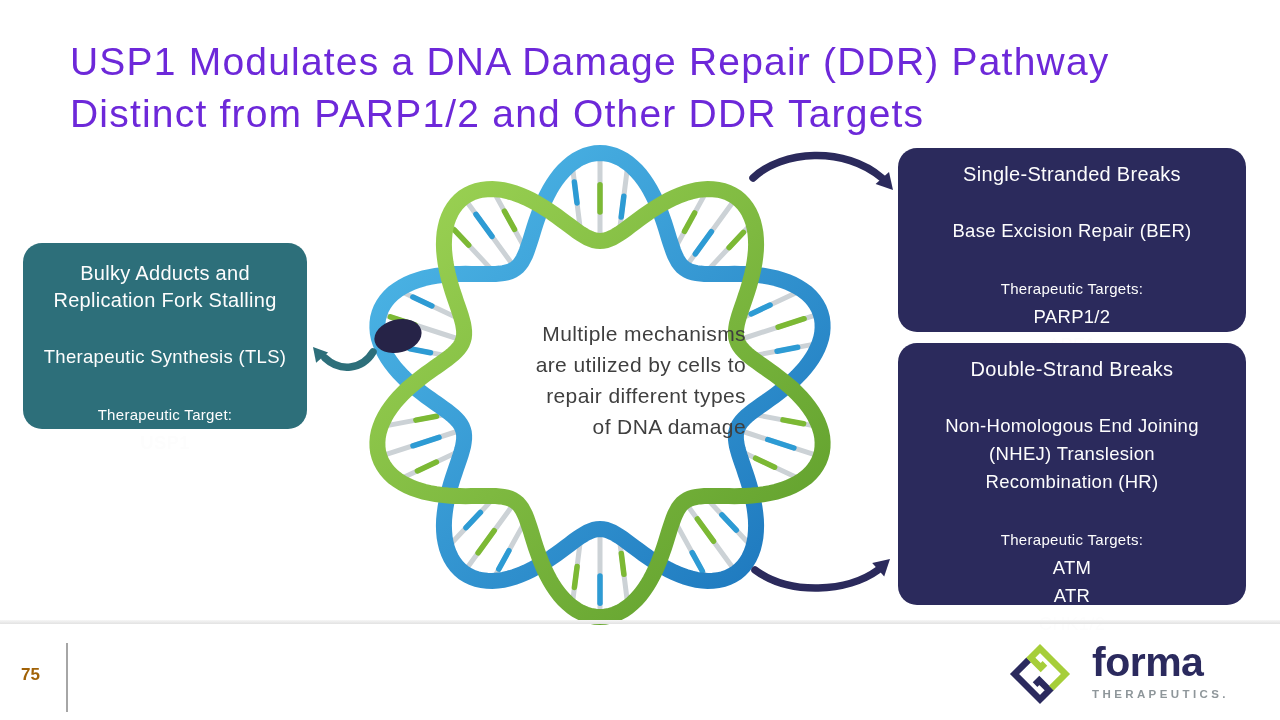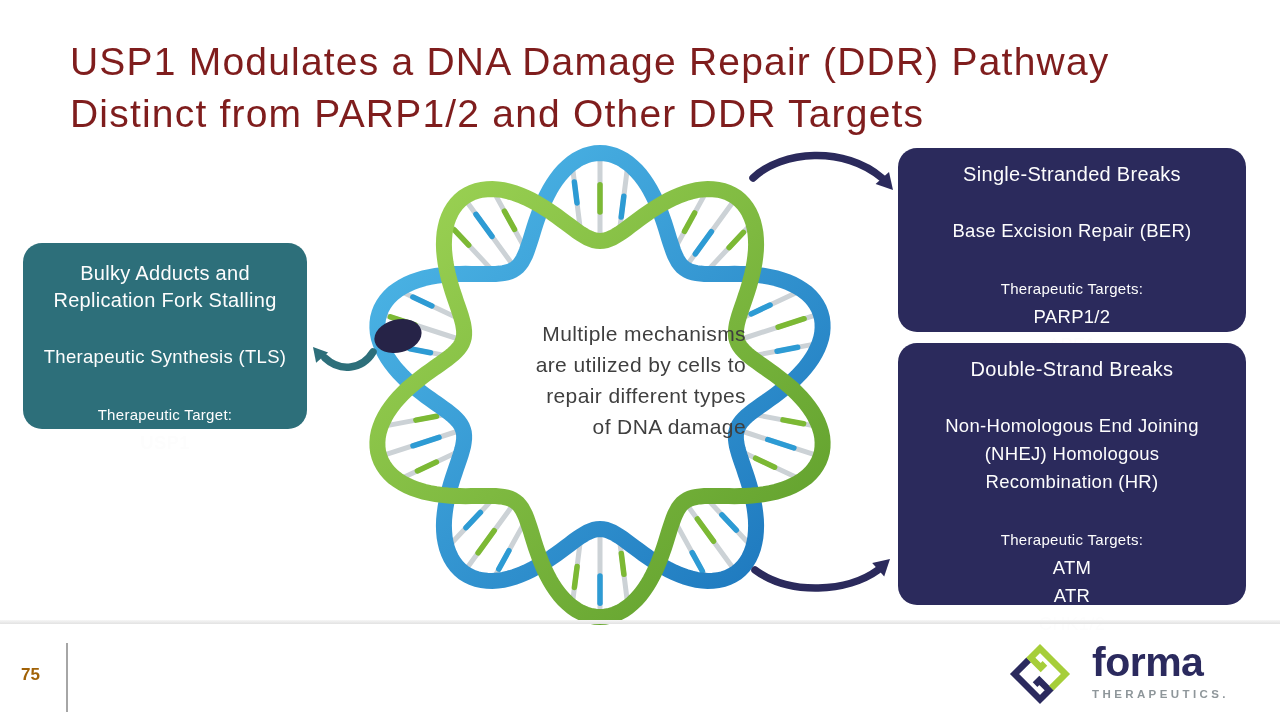--- a/index.html
+++ b/index.html
@@ -4,21 +4,21 @@
 <style>
   html,body{margin:0;padding:0;background:#ffffff;}
   *{box-sizing:border-box;}
   #slide{
     position:relative;width:1280px;height:720px;background:#ffffff;overflow:hidden;
     font-family:"Liberation Sans", sans-serif;
   }
   #scene-svg{position:absolute;left:0;top:0;width:1280px;height:720px;z-index:1;pointer-events:none;}
   .title{
     position:absolute;left:70px;top:36px;width:1150px;z-index:2;
-    color:#7f1d1d;font-size:39px;line-height:52px;letter-spacing:1.2px;font-weight:400;
+    color:#6d28d9;font-size:39px;line-height:52px;letter-spacing:1.2px;font-weight:400;
   }
   .center-note{
     position:absolute;left:462px;top:318px;width:284px;z-index:2;text-align:right;
     color:#3F3F3F;font-size:21px;line-height:31px;letter-spacing:0.4px;
   }
   .box{position:absolute;z-index:2;border-radius:19px;color:#fdfdfd;text-align:center;}
   .box-teal{left:23px;top:243px;width:284px;height:186px;background:#2D6F7A;padding:17px 13px 0;}
   .box-ssb{left:898px;top:148px;width:348px;height:184px;background:#2B2A5C;padding:13px 14px 0;}
   .box-dsb{left:898px;top:343px;width:348px;height:262px;background:#2B2A5C;padding:13px 14px 0;}
   .box .heading{font-weight:400;font-size:20px;line-height:27px;letter-spacing:0.3px;}
@@ -158,21 +158,21 @@
     <div class="mech">Base Excision Repair (BER)</div>
     <div class="targets-label">Therapeutic Targets:</div>
     <div class="target">PARP1/2</div>
     <div class="target">APE1</div>
   </div>
 
   <div class="box box-dsb">
     <div class="heading">Double-Strand Breaks</div>
     <div class="mech">
       <div>Non-Homologous End Joining</div>
-      <div>(NHEJ) Homologous</div>
+      <div>(NHEJ) Translesion</div>
       <div>Recombination (HR)</div>
     </div>
     <div class="targets-label">Therapeutic Targets:</div>
     <div class="target">ATM</div>
     <div class="target">ATR</div>
     <div class="target">CHK1/2</div>
   </div>
 
   <div class="footer-divider"></div>
   <div class="page-number">75</div>

